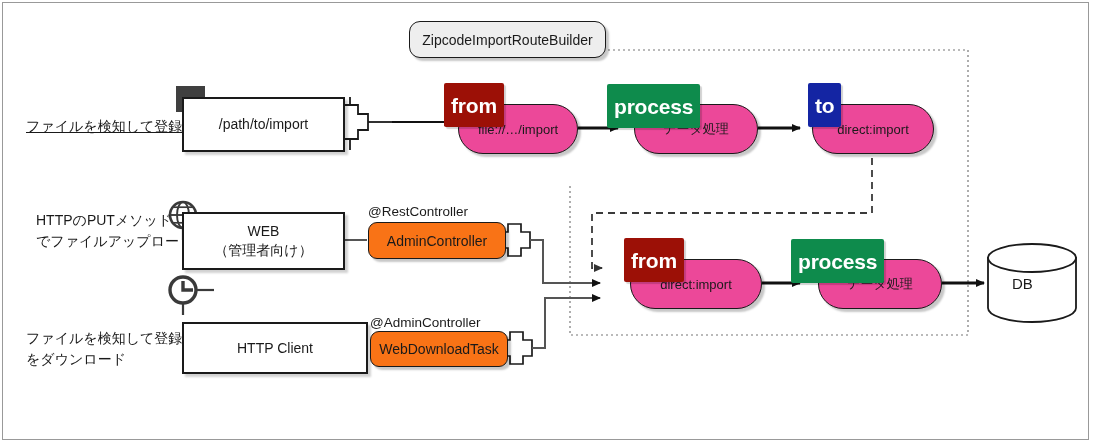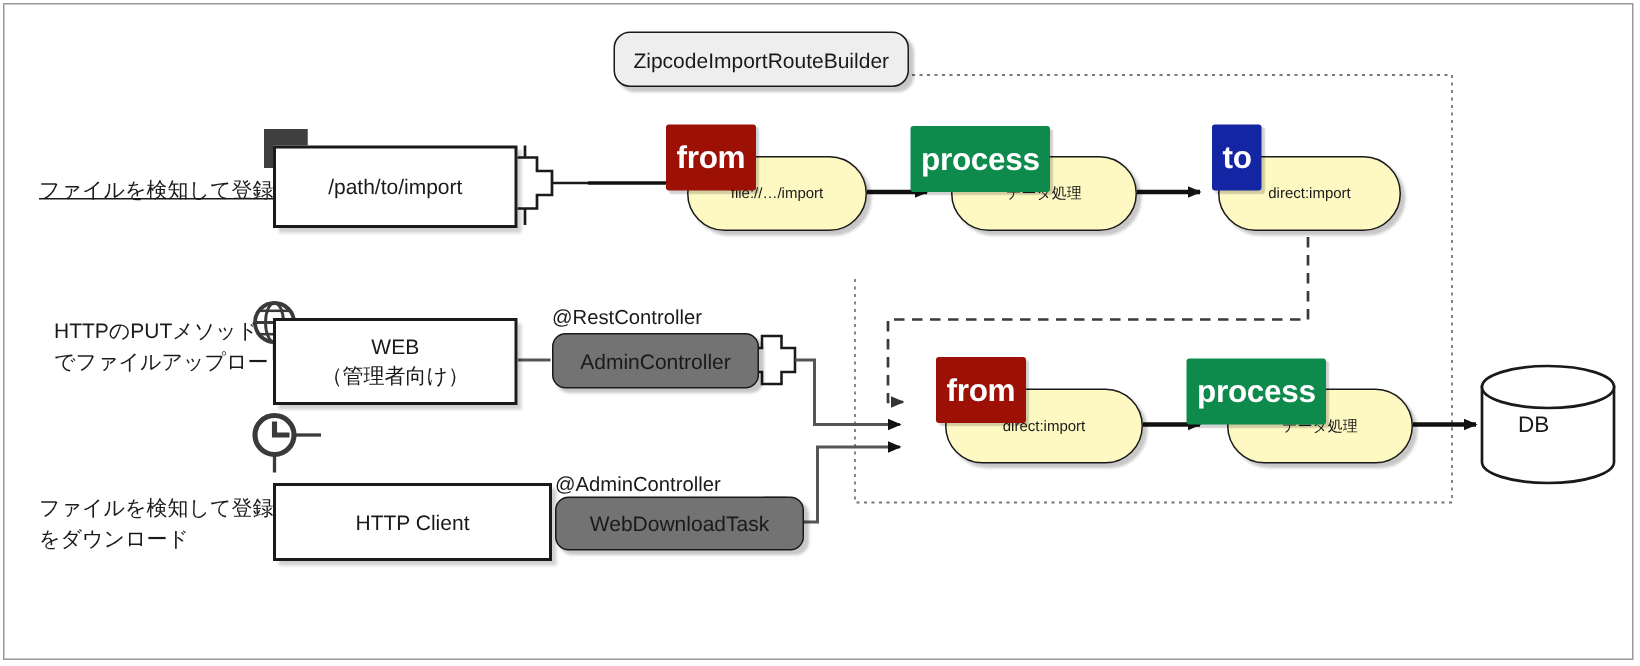--- a/index.html
+++ b/index.html
@@ -48,38 +48,38 @@
     flex-direction: column;
     font-size: 14px;
     color: #1a1a1a;
     line-height: 1.35;
     text-align: center;
   }
   .sysbox.shadow { box-shadow: 3px 3px 2px rgba(0,0,0,0.18); }
   
   .classbox {
     border: 1.6px solid #1a1a1a;
-    background: #737373;
+    background: #f97316;
     border-radius: 9px;
     display: flex;
     align-items: center;
     justify-content: center;
     font-size: 14px;
     color: #1a1a1a;
     box-shadow: 3px 3px 2px rgba(0,0,0,0.22);
   }
   
   .route {
     border: 1.6px solid #1a1a1a;
-    background: #fef9c3;
+    background: #ec4899;
     border-radius: 26px;
     display: flex;
     align-items: center;
     justify-content: center;
-    font-size: 10px;
+    font-size: 13px;
     color: #1a1a1a;
     box-shadow: 3px 3px 2px rgba(0,0,0,0.22);
   }
   
   .tag {
     position: absolute;
     display: flex;
     align-items: center;
     justify-content: center;
     color: #ffffff;
@@ -215,21 +215,21 @@
   </div>
 
   <div class="label anno" style="left:368px; top:202px;">@RestController</div>
 
   <div class="node classbox" style="left:368px; top:222px; width:138px; height:37px;">
     <span>AdminController</span>
   </div>
 
   <div class="label anno" style="left:370px; top:313px;">@AdminController</div>
 
-  <div class="node classbox" style="left:370px; top:331px; width:166px; height:36px;">
+  <div class="node classbox" style="left:370px; top:331px; width:138px; height:36px;">
     <span>WebDownloadTask</span>
   </div>
 
 
   <div class="node classbox" style="left:409px; top:21px; width:197px; height:37px; border-radius:11px; background:#eeeeee;">
     <span>ZipcodeImportRouteBuilder</span>
   </div>
 
   <div class="node route" style="left:458px; top:104px; width:120px; height:50px;">
     <span>file://…/import</span>

